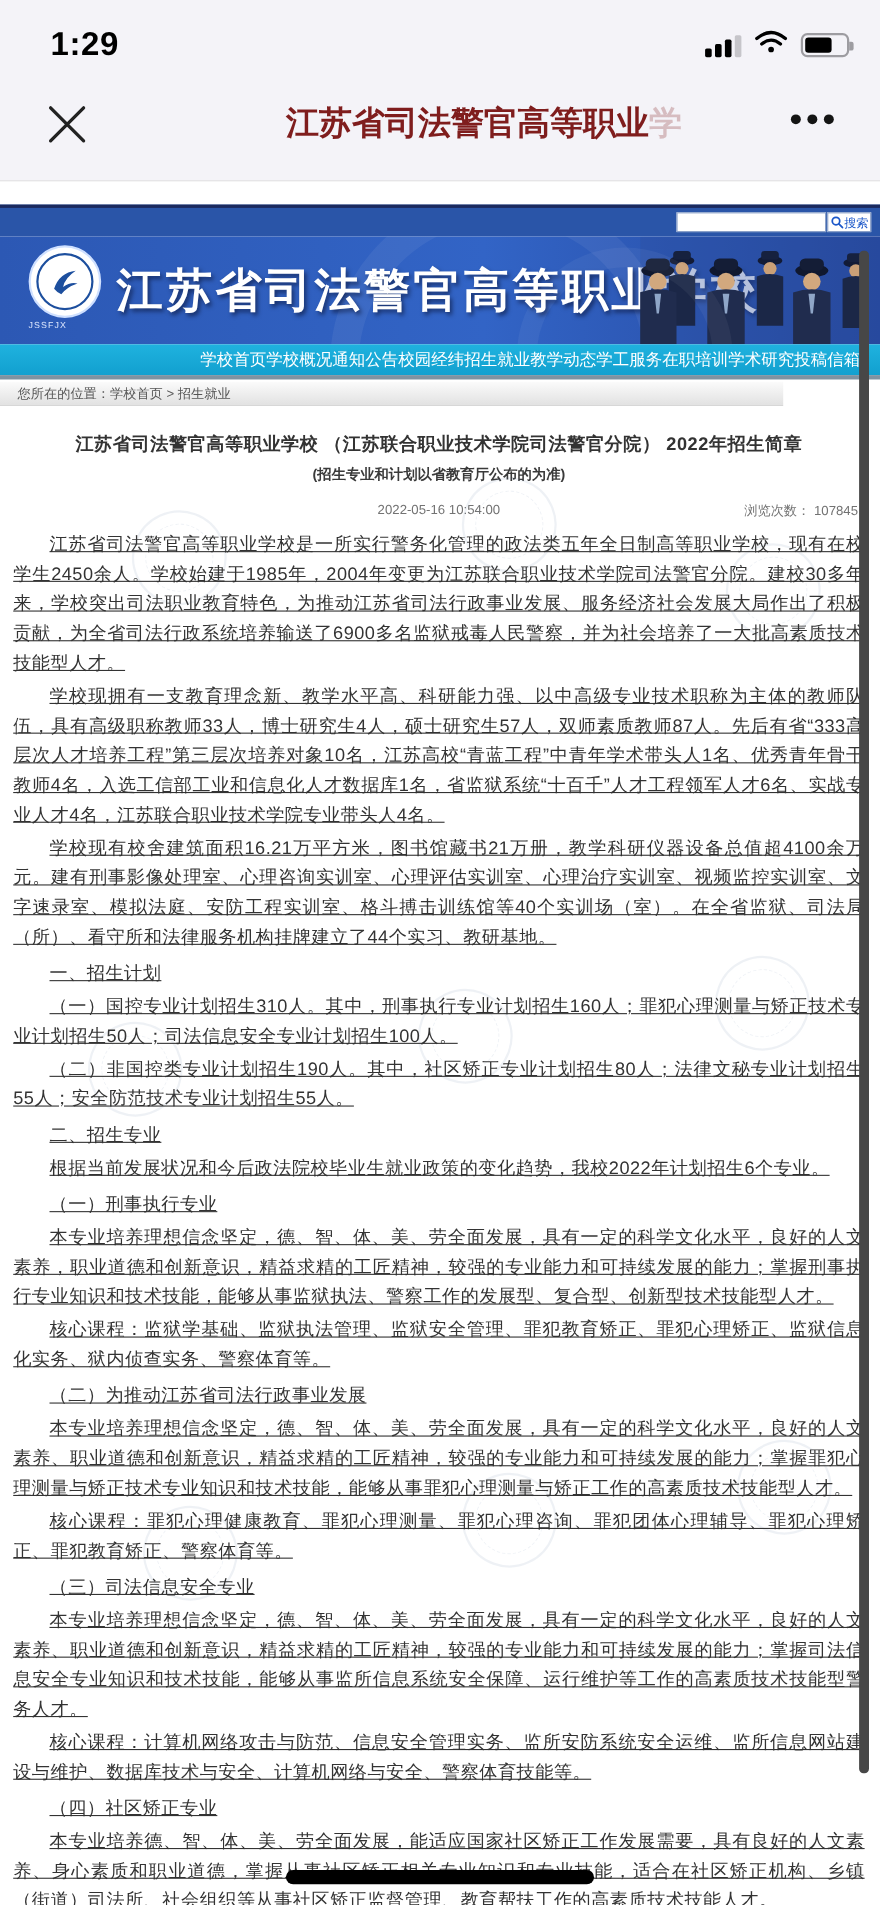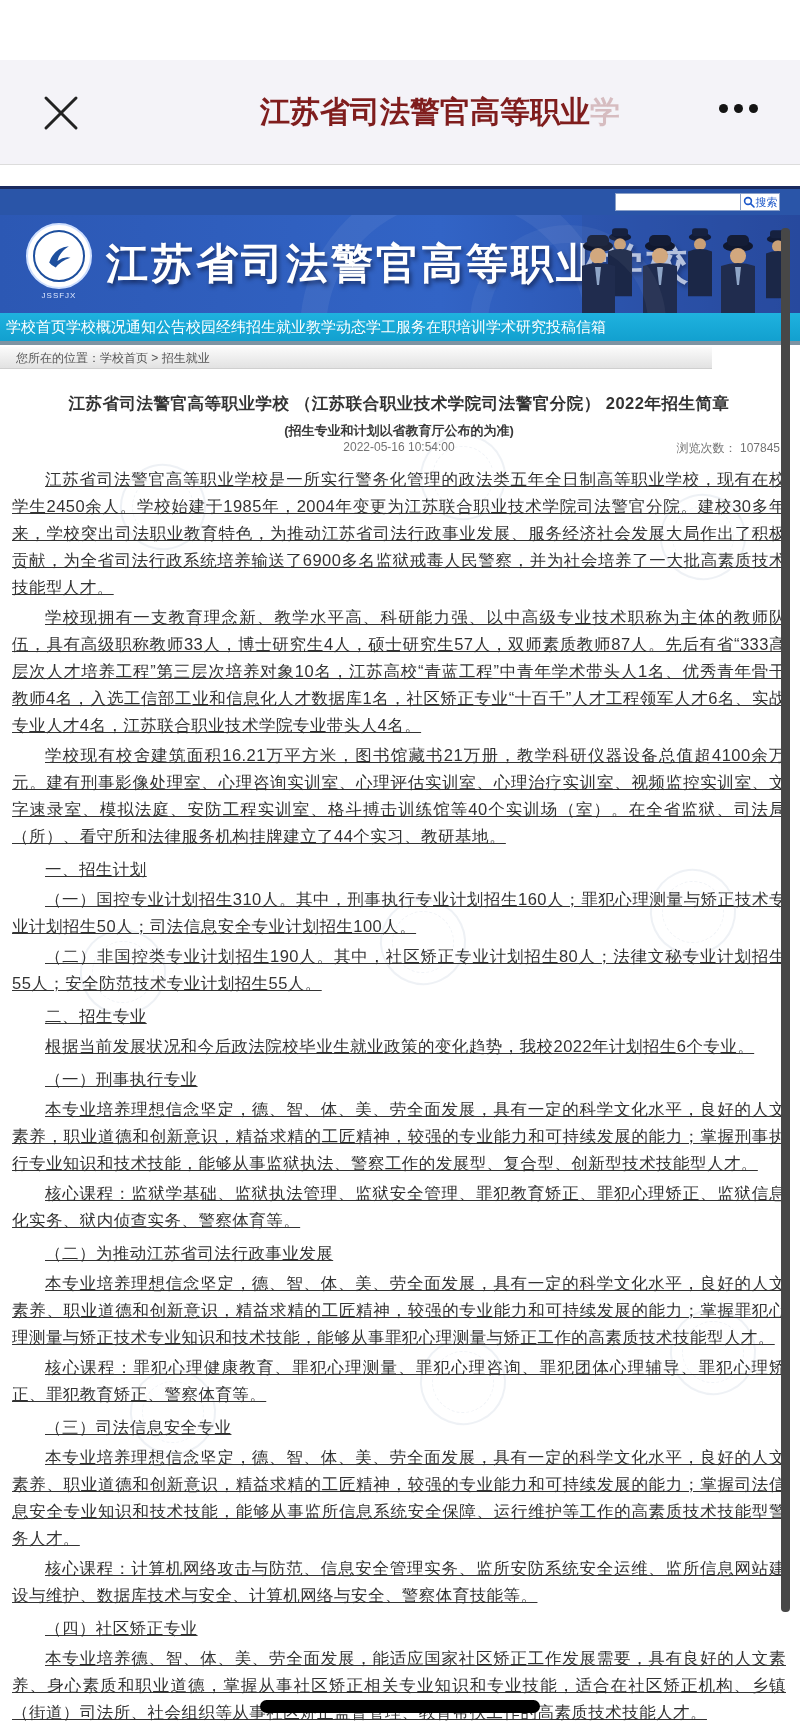--- a/index.html
+++ b/index.html
@@ -26,52 +26,52 @@
   .bb-close{position:absolute;left:38px;top:30px;width:46px;height:46px;cursor:pointer;}
   .bb-title{position:absolute;left:0;top:0;width:800px;height:105px;display:flex;align-items:center;justify-content:center;
     font-size:30px;font-weight:700;color:#7f1d1d;white-space:nowrap;margin-left:40px;}
   .bb-title .fade{opacity:.25;}
   .bb-menu{position:absolute;right:42px;top:44px;display:flex;gap:6px;cursor:pointer;}
   .bb-menu i{display:block;width:9px;height:9px;border-radius:50%;background:#141414;}
   
   .webpage{position:absolute;left:0;top:165px;width:800px;height:1567px;background:#fff;}
   .searchstrip{position:absolute;left:0;top:21px;width:800px;height:29px;background:#2a55a8;border-top:3px solid #1b2a5e;}
   .searchstrip input{position:absolute;right:49px;top:4px;width:136px;height:18px;border:1px solid #8aa0c8;background:#fff;font-size:11px;padding:0 4px;}
-  .search-btn{position:absolute;right:20px;top:4px;width:40px;height:18px;background:#fff;border:1px solid #8aa0c8;
+  .search-btn{position:absolute;right:8px;top:4px;width:40px;height:18px;background:#fff;border:1px solid #8aa0c8;
     display:flex;align-items:center;justify-content:center;gap:1px;cursor:pointer;}
   .search-btn span{font-size:11px;color:#1b57c9;}
   
   .banner{position:absolute;left:0;top:50px;width:800px;height:98px;overflow:hidden;
     background:linear-gradient(90deg,#2c58b4 0%,#3264c6 55%,#26489e 100%);}
   .banner::before{content:"";position:absolute;left:300px;top:-40px;width:260px;height:260px;border-radius:50%;
     border:26px solid rgba(255,255,255,.06);}
   .banner::after{content:"";position:absolute;left:470px;top:10px;width:160px;height:160px;border-radius:50%;
     border:18px solid rgba(255,255,255,.05);}
   .logo{position:absolute;left:26px;top:8px;width:66px;height:66px;border-radius:50%;background:#fff;
     border:2px solid #cfe0ff;display:flex;align-items:center;justify-content:center;}
   .logo-inner{width:52px;height:52px;border-radius:50%;border:2px solid #1d4f9e;display:flex;align-items:center;justify-content:center;}
-  .logo-caption{position:absolute;left:26px;top:76px;width:66px;text-align:center;font-size:8px;color:#dfe9ff;letter-spacing:1px;}
+  .logo-caption{position:absolute;left:26px;top:76px;width:66px;text-align:left;font-size:8px;color:#dfe9ff;letter-spacing:1px;}
   .school-calligraphy{position:absolute;left:106px;top:0;height:98px;display:flex;align-items:center;
     font-family:"DejaVu Serif",serif;font-size:42px;font-weight:700;color:#fff;letter-spacing:3px;white-space:nowrap;
     text-shadow:2px 3px 4px rgba(0,0,20,.5);}
   .police{position:absolute;right:0;top:0;width:218px;height:98px;}
   
   .mainnav{position:absolute;left:0;top:148px;width:800px;height:28px;background:linear-gradient(#1fb2df,#12a0cf);
-    display:flex;align-items:center;justify-content:flex-start;padding:0 6px;}
+    display:flex;align-items:center;justify-content:flex-end;padding:0 18px;}
   .nav-item{color:#fff;font-size:15px;text-decoration:none;cursor:pointer;white-space:nowrap;}
   .nav-sep{position:absolute;left:0;top:176px;width:800px;height:4px;background:#7e93a2;}
   
   .breadcrumb{position:absolute;left:0;top:182px;width:712px;height:22px;
     background:linear-gradient(#fbfbfb,#e2e2e2);border-bottom:1px solid #cfcfcf;
     font-size:12px;color:#555;line-height:22px;padding-left:16px;}
   
   .article{position:absolute;left:0;top:204px;width:800px;height:1363px;background:#fff;
     padding:24px 14px 40px 12px;overflow:hidden;}
   .art-title{margin:0 0 7px 0;text-align:center;font-size:16.5px;font-weight:700;color:#333;letter-spacing:.5px;}
-  .art-subtitle{text-align:center;font-size:13px;font-weight:700;color:#3a3a3a;margin-bottom:0;}
+  .art-subtitle{text-align:center;font-size:13px;font-weight:700;color:#3a3a3a;margin-bottom:16px;}
   .art-meta{position:relative;height:18px;font-size:12px;color:#737373;margin-bottom:8px;}
   .art-date{position:absolute;left:0;width:100%;text-align:center;}
   .art-views{position:absolute;right:6px;top:0;}
   .blocks{position:relative;z-index:2;}
   .blk{margin:3px 0;font-size:16.5px;line-height:27px;color:#333;letter-spacing:.45px;
     text-indent:2em;text-align:justify;text-decoration:underline;}
   .b-h{margin-top:6px;}
   
   .wm{position:absolute;width:86px;height:86px;border-radius:50%;z-index:1;
     border:2px solid rgba(90,120,160,.10);transform:rotate(-25deg);}
@@ -83,20 +83,42 @@
   .wm:nth-of-type(9){left:670px;top:940px}
   
   .scrollbar{position:absolute;left:781px;top:228px;width:9px;height:1384px;background:#474747;border-radius:4px;z-index:30;cursor:grab;}
   .home-indicator{position:absolute;left:260px;top:1700px;width:280px;height:13px;background:#000;border-radius:8px;z-index:40;cursor:grab;}
 </style>
 </head>
 <body>
 
 <div id="screen">
 
+  <div class="statusbar">
+    <span class="sb-time">1:29</span>
+    <span class="sb-icons">
+      <span class="sig">
+          <i></i>
+          <i></i>
+          <i></i>
+          <i></i>
+        </span>
+      <span>
+        <svg width="30" height="22" viewBox="0 0 30 22">
+          <path d="M2 8 Q15 -3 28 8" fill="none" stroke="#000" stroke-width="3" stroke-linecap="round"></path>
+          <path d="M6.5 13 Q15 6 23.5 13" fill="none" stroke="#000" stroke-width="3" stroke-linecap="round"></path>
+          <circle cx="15" cy="18" r="2.6" fill="#000"></circle>
+        </svg>
+      </span>
+      <span class="batt">
+          <span class="fill"></span>
+          <span class="nub"></span>
+        </span>
+    </span>
+  </div>
 
   <div class="browserbar">
     <span class="bb-close">
       <svg width="46" height="46" viewBox="0 0 46 46">
         <line x1="8" y1="8" x2="38" y2="38" stroke="#222" stroke-width="3" stroke-linecap="round"></line>
         <line x1="38" y1="8" x2="8" y2="38" stroke="#222" stroke-width="3" stroke-linecap="round"></line>
       </svg>
     </span>
     <span class="bb-title">
       <span>江苏省司法警官高等职业</span>
@@ -226,21 +248,21 @@
         <span class="art-views">
           <span>浏览次数：</span>
           <span>107845</span>
         </span>
       </div>
 
       <div class="blocks">
 
           <p class="blk b-p">江苏省司法警官高等职业学校是一所实行警务化管理的政法类五年全日制高等职业学校，现有在校学生2450余人。学校始建于1985年，2004年变更为江苏联合职业技术学院司法警官分院。建校30多年来，学校突出司法职业教育特色，为推动江苏省司法行政事业发展、服务经济社会发展大局作出了积极贡献，为全省司法行政系统培养输送了6900多名监狱戒毒人民警察，并为社会培养了一大批高素质技术技能型人才。</p>
 
-          <p class="blk b-p">学校现拥有一支教育理念新、教学水平高、科研能力强、以中高级专业技术职称为主体的教师队伍，具有高级职称教师33人，博士研究生4人，硕士研究生57人，双师素质教师87人。先后有省“333高层次人才培养工程”第三层次培养对象10名，江苏高校“青蓝工程”中青年学术带头人1名、优秀青年骨干教师4名，入选工信部工业和信息化人才数据库1名，社区矫正专业“十百千”人才工程领军人才6名、实战专业人才4名，江苏联合职业技术学院专业带头人4名。</p>
+          <p class="blk b-p">学校现拥有一支教育理念新、教学水平高、科研能力强、以中高级专业技术职称为主体的教师队伍，具有高级职称教师33人，博士研究生4人，硕士研究生57人，双师素质教师87人。先后有省“333高层次人才培养工程”第三层次培养对象10名，江苏高校“青蓝工程”中青年学术带头人1名、优秀青年骨干教师4名，入选工信部工业和信息化人才数据库1名，省监狱系统“十百千”人才工程领军人才6名、实战专业人才4名，江苏联合职业技术学院专业带头人4名。</p>
 
           <p class="blk b-p">学校现有校舍建筑面积16.21万平方米，图书馆藏书21万册，教学科研仪器设备总值超4100余万元。建有刑事影像处理室、心理咨询实训室、心理评估实训室、心理治疗实训室、视频监控实训室、文字速录室、模拟法庭、安防工程实训室、格斗搏击训练馆等40个实训场（室）。在全省监狱、司法局（所）、看守所和法律服务机构挂牌建立了44个实习、教研基地。</p>
 
           <p class="blk b-h">一、招生计划</p>
 
           <p class="blk b-p">（一）国控专业计划招生310人。其中，刑事执行专业计划招生160人；罪犯心理测量与矫正技术专业计划招生50人；司法信息安全专业计划招生100人。</p>
 
           <p class="blk b-p">（二）非国控类专业计划招生190人。其中，社区矫正专业计划招生80人；法律文秘专业计划招生55人；安全防范技术专业计划招生55人。</p>
 
           <p class="blk b-h">二、招生专业</p>

